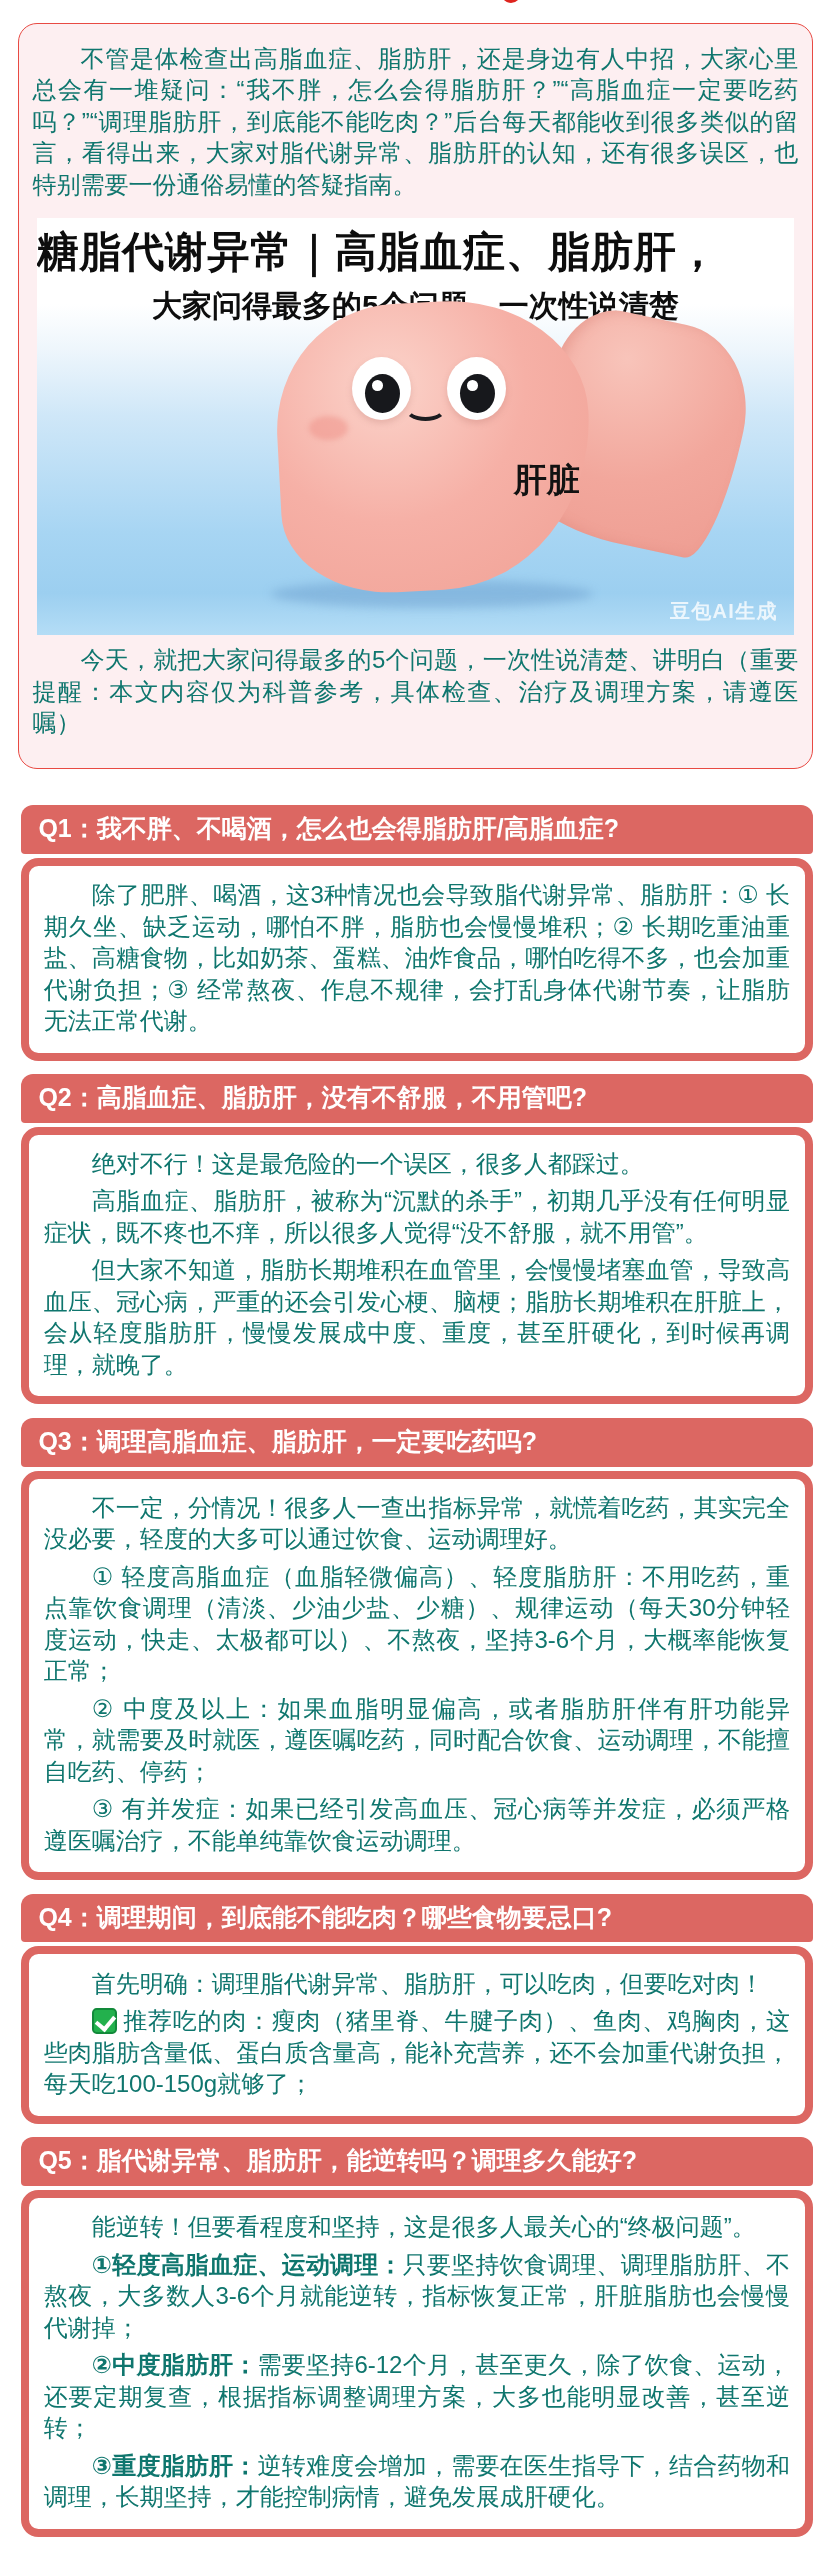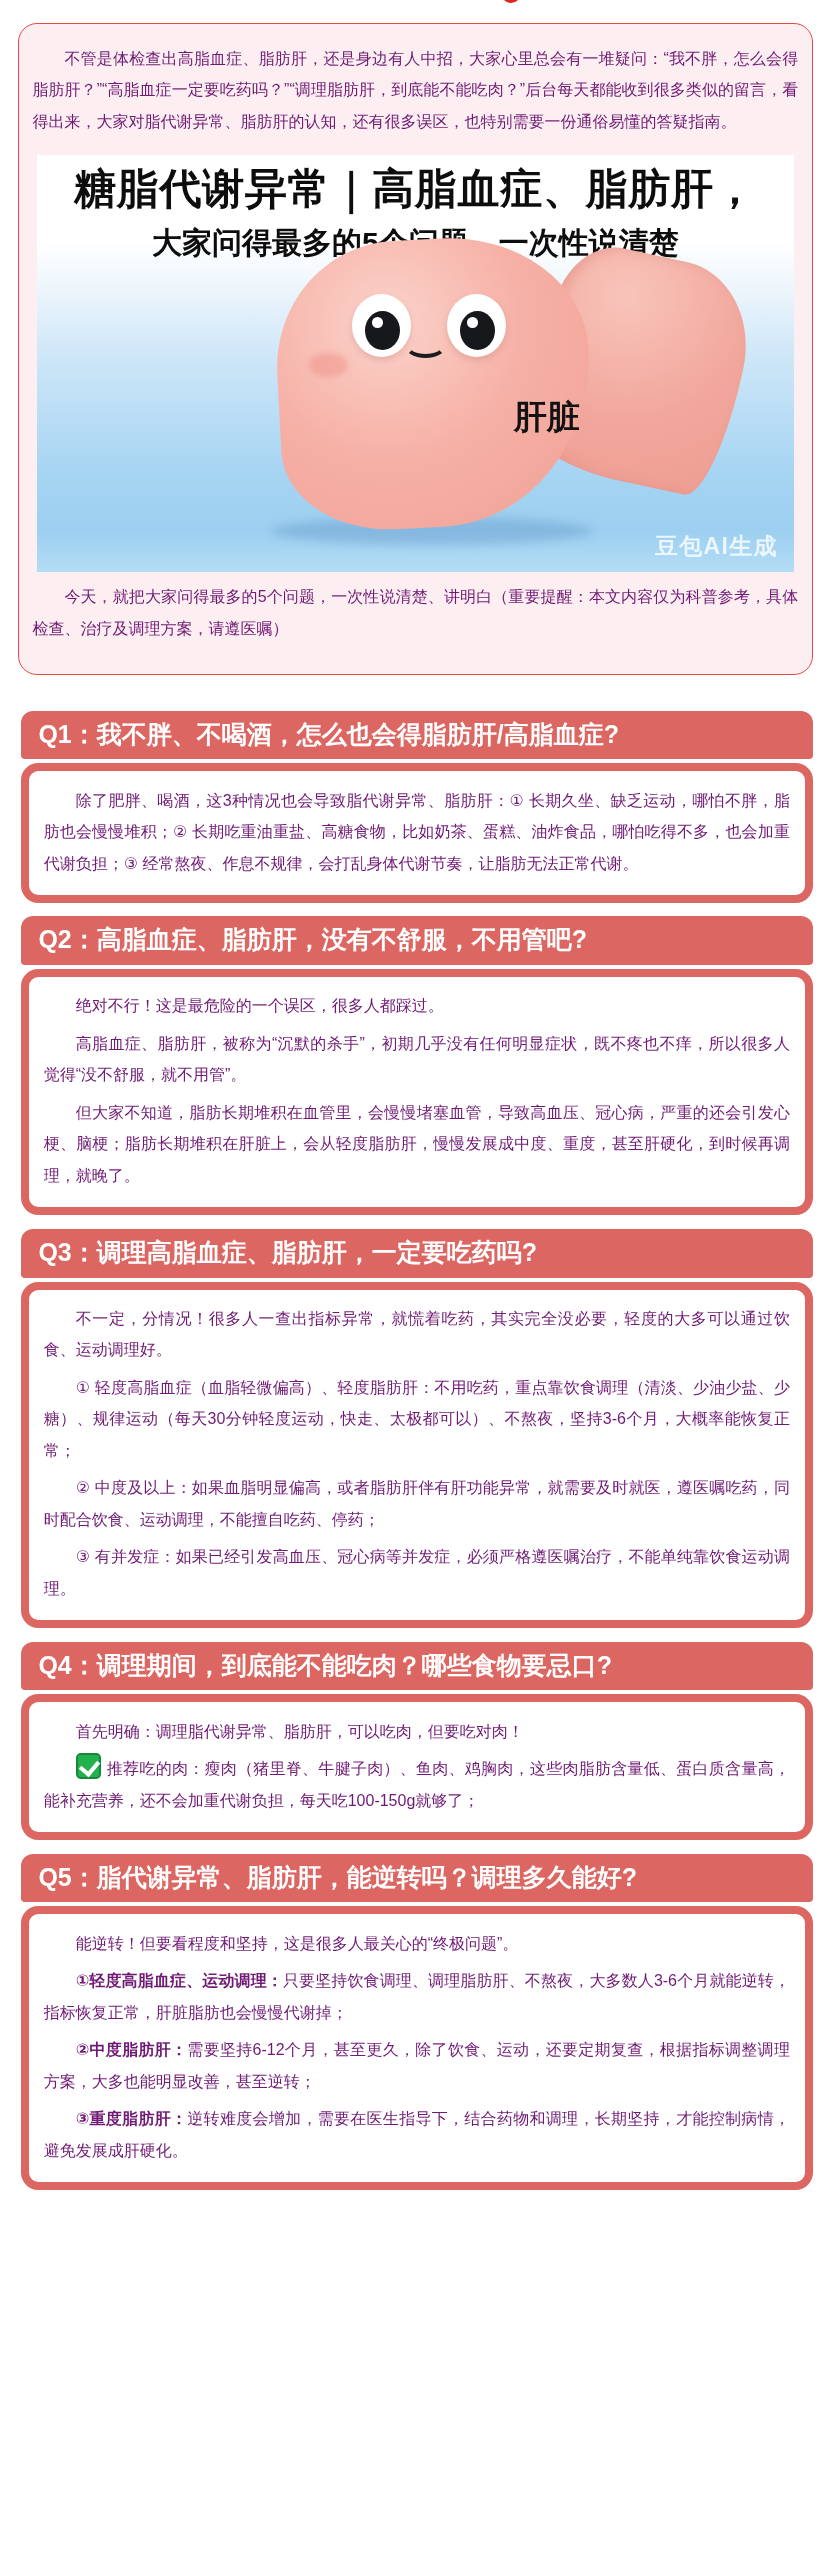--- a/index.html
+++ b/index.html
@@ -22,41 +22,41 @@
   
   .intro-box{
     box-sizing:border-box;
     margin:23px 21.4px 0 18px;            
     border:1.3px solid #e84a43;
     border-radius:19px;
     background:#fdeff1;
     padding:9.4px 13.4px 29.5px 13.4px;
   }
   .para{
-    font-size:16px; line-height:31.5px;
+    font-size:24px; line-height:31.5px;
     text-align:justify; text-indent:2em;
     margin:9.4px 0 0 0;
-    color:#701a75;
+    color:#0f766e;
     word-break:break-all;
   }
   .intro-box .para{margin-top:9.4px;}
 
   
   .hero{
     position:relative;
     margin:17.4px auto 0 auto;
     width:757px; height:417px;
     overflow:hidden;
     background:linear-gradient(180deg,
       #ffffff 0px,#ffffff 86px,
       #eef6fc 131px,#cfe7f8 198px,
       #a7d5f3 315px,#9ccff0 375px,#b4ddf6 417px);
   }
   .hero-title1{
-    margin-top:6.7px; text-align:center;
+    margin-top:6.7px; 
     font-size:42px; font-weight:900; letter-spacing:0.7px;
     color:#0d0d0d; text-indent:0;
   }
   .hero-title2{
     margin-top:5.4px; text-align:center;
     font-size:30px; font-weight:900; color:#0d0d0d;
   }
   .liver-shadow{
     position:absolute; left:234px; top:362px;
     width:322px; height:28px; border-radius:50%;
@@ -104,21 +104,21 @@
     position:absolute; left:272px; top:198px;
     width:39px; height:24px; border-radius:50%;
     background:rgba(238,140,130,.45); filter:blur(2.7px);
   }
   .organ-label{
     position:absolute; left:477px; top:240px;
     font-size:33px; font-weight:900; color:#121212;
   }
   .watermark{
     position:absolute; right:16px; bottom:9.4px;
-    font-size:23px; font-weight:700; letter-spacing:1.3px;
+    font-size:20px; font-weight:700; letter-spacing:1.3px;
     color:rgba(255,255,255,.78);
   }
 
   
   .qsection{margin:13.4px 21.4px 0 21px;}       
   .qsection.first{margin-top:36px;}
   .qheader{
     background:#dc6762; color:#ffffff;
     font-size:25px; font-weight:700; line-height:1.25;
     padding:8px 17.4px 9.4px 17.4px;

